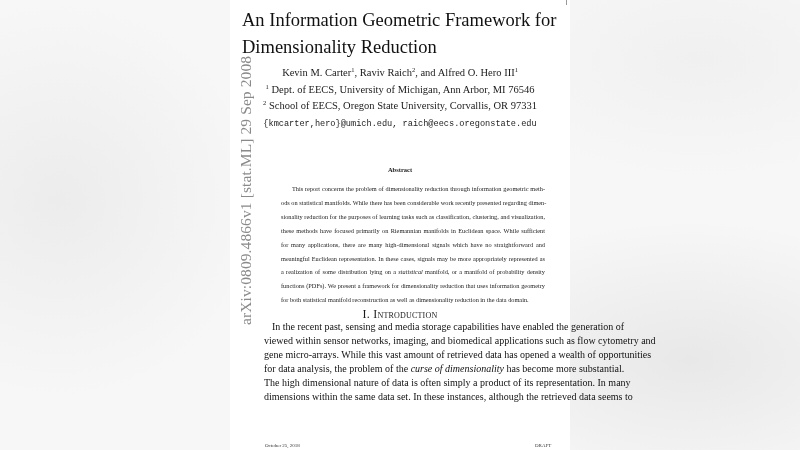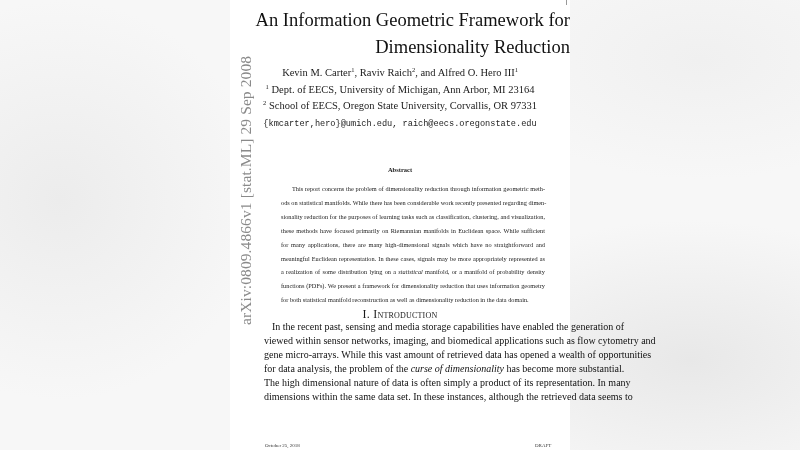--- a/index.html
+++ b/index.html
@@ -34,23 +34,23 @@
       transform-origin: 0 0;
       transform: rotate(-90deg);
       white-space: nowrap;
       font-family: "Liberation Serif", serif;
       font-size: 15.5px;
       color: #8a8a8a;
       letter-spacing: 0.1px;
     }
     .title {
       position: absolute;
-      left: 230px;
-      width: 340px;
-      text-align: right;
+      left: 242px;
+      width: 340px;
+      text-align: left;
       font-size: 18.5px;
       color: #111;
       white-space: nowrap;
     }
     .title.l1 { top: 10px; }
     .title.l2 { top: 37px; }
     .authors {
       position: absolute;
       left: 230px;
       width: 340px;
@@ -158,21 +158,21 @@
 
 <div class="title l1">An Information Geometric Framework for</div>
 <div class="title l2">Dimensionality Reduction</div>
 
 <div class="authors">
   <span>Kevin M. Carter</span><sup>1</sup><span>, </span><span>Raviv Raich</span><sup>2</sup><span>, and </span><span>Alfred O. Hero III</span><sup>1</sup>
 </div>
 
 <div class="affil a1">
   <sup>1</sup>
-  <span>Dept. of EECS, University of Michigan, Ann Arbor, MI 23164</span>
+  <span>Dept. of EECS, University of Michigan, Ann Arbor, MI 76546</span>
 </div>
 <div class="affil a2">
   <sup>2</sup>
   <span>School of EECS, Oregon State University, Corvallis, OR 97331</span>
 </div>
 
 <div class="email">{kmcarter,hero}@umich.edu, raich@eecs.oregonstate.edu</div>
 
 <div class="abstract-head">Abstract</div>
 

